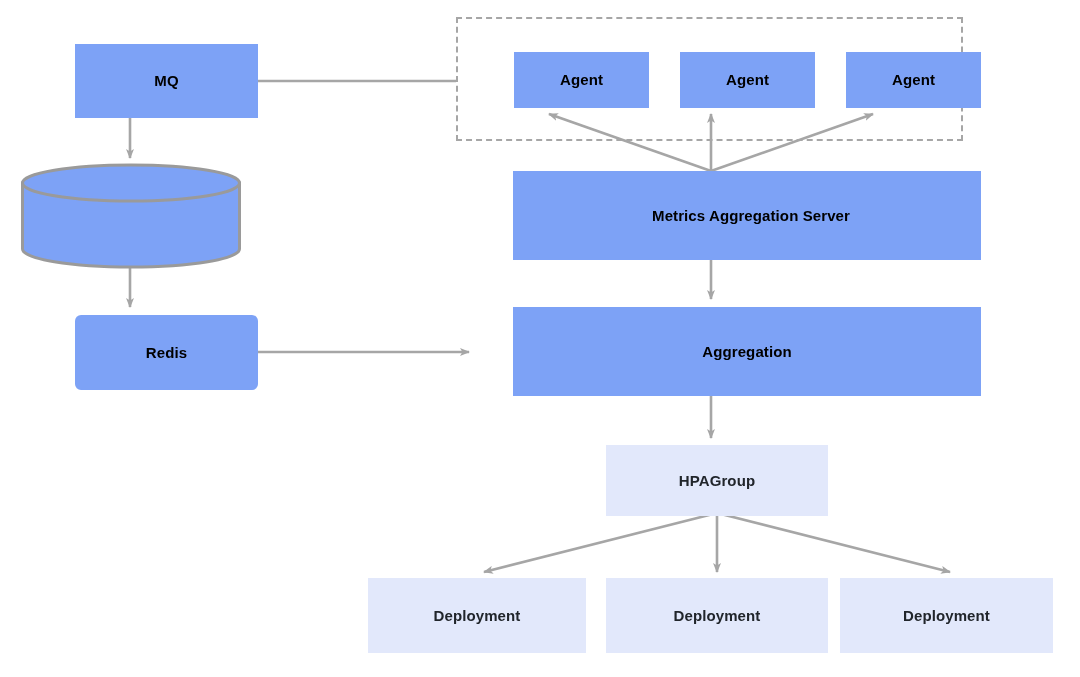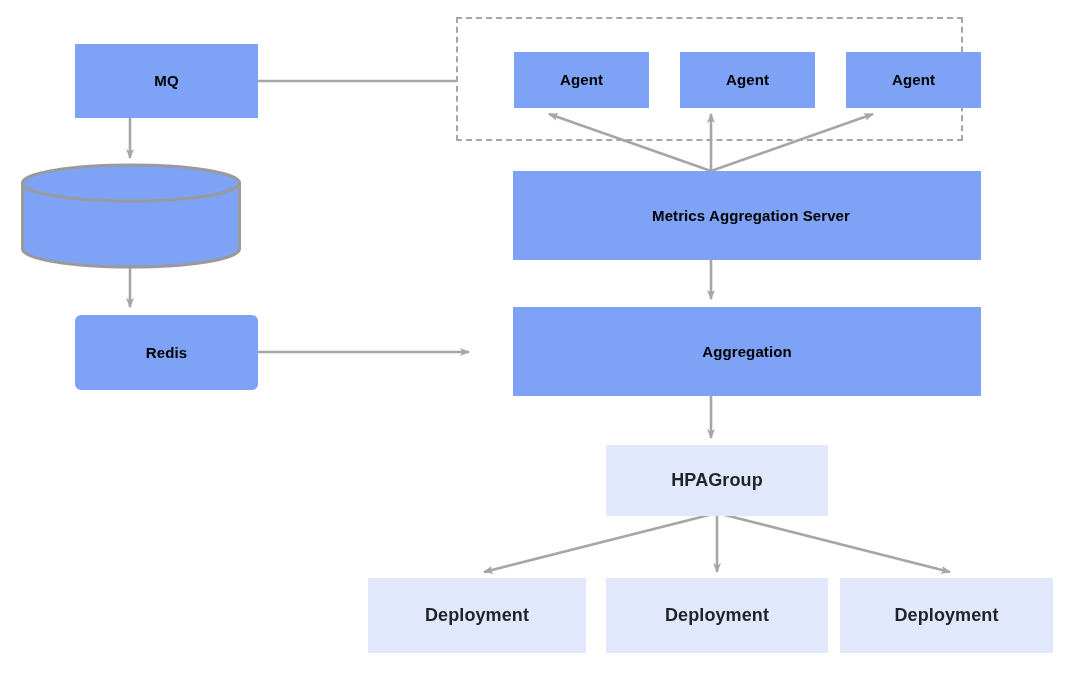--- a/index.html
+++ b/index.html
@@ -39,21 +39,21 @@
   }
   .node.blue {
     background: #7da2f6;
     color: #000000;
     font-size: 15px;
     margin-left: 36px;
   }
   .node.lav {
     background: #e2e8fb;
     color: #21252b;
-    font-size: 18px;
+    font-size: 15px;
   }
   .node-label {
     display: block;
   }
   .group-box {
     position: absolute;
     box-sizing: border-box;
     border: 2px dashed #a6a6a6;
     background: transparent;
   }

